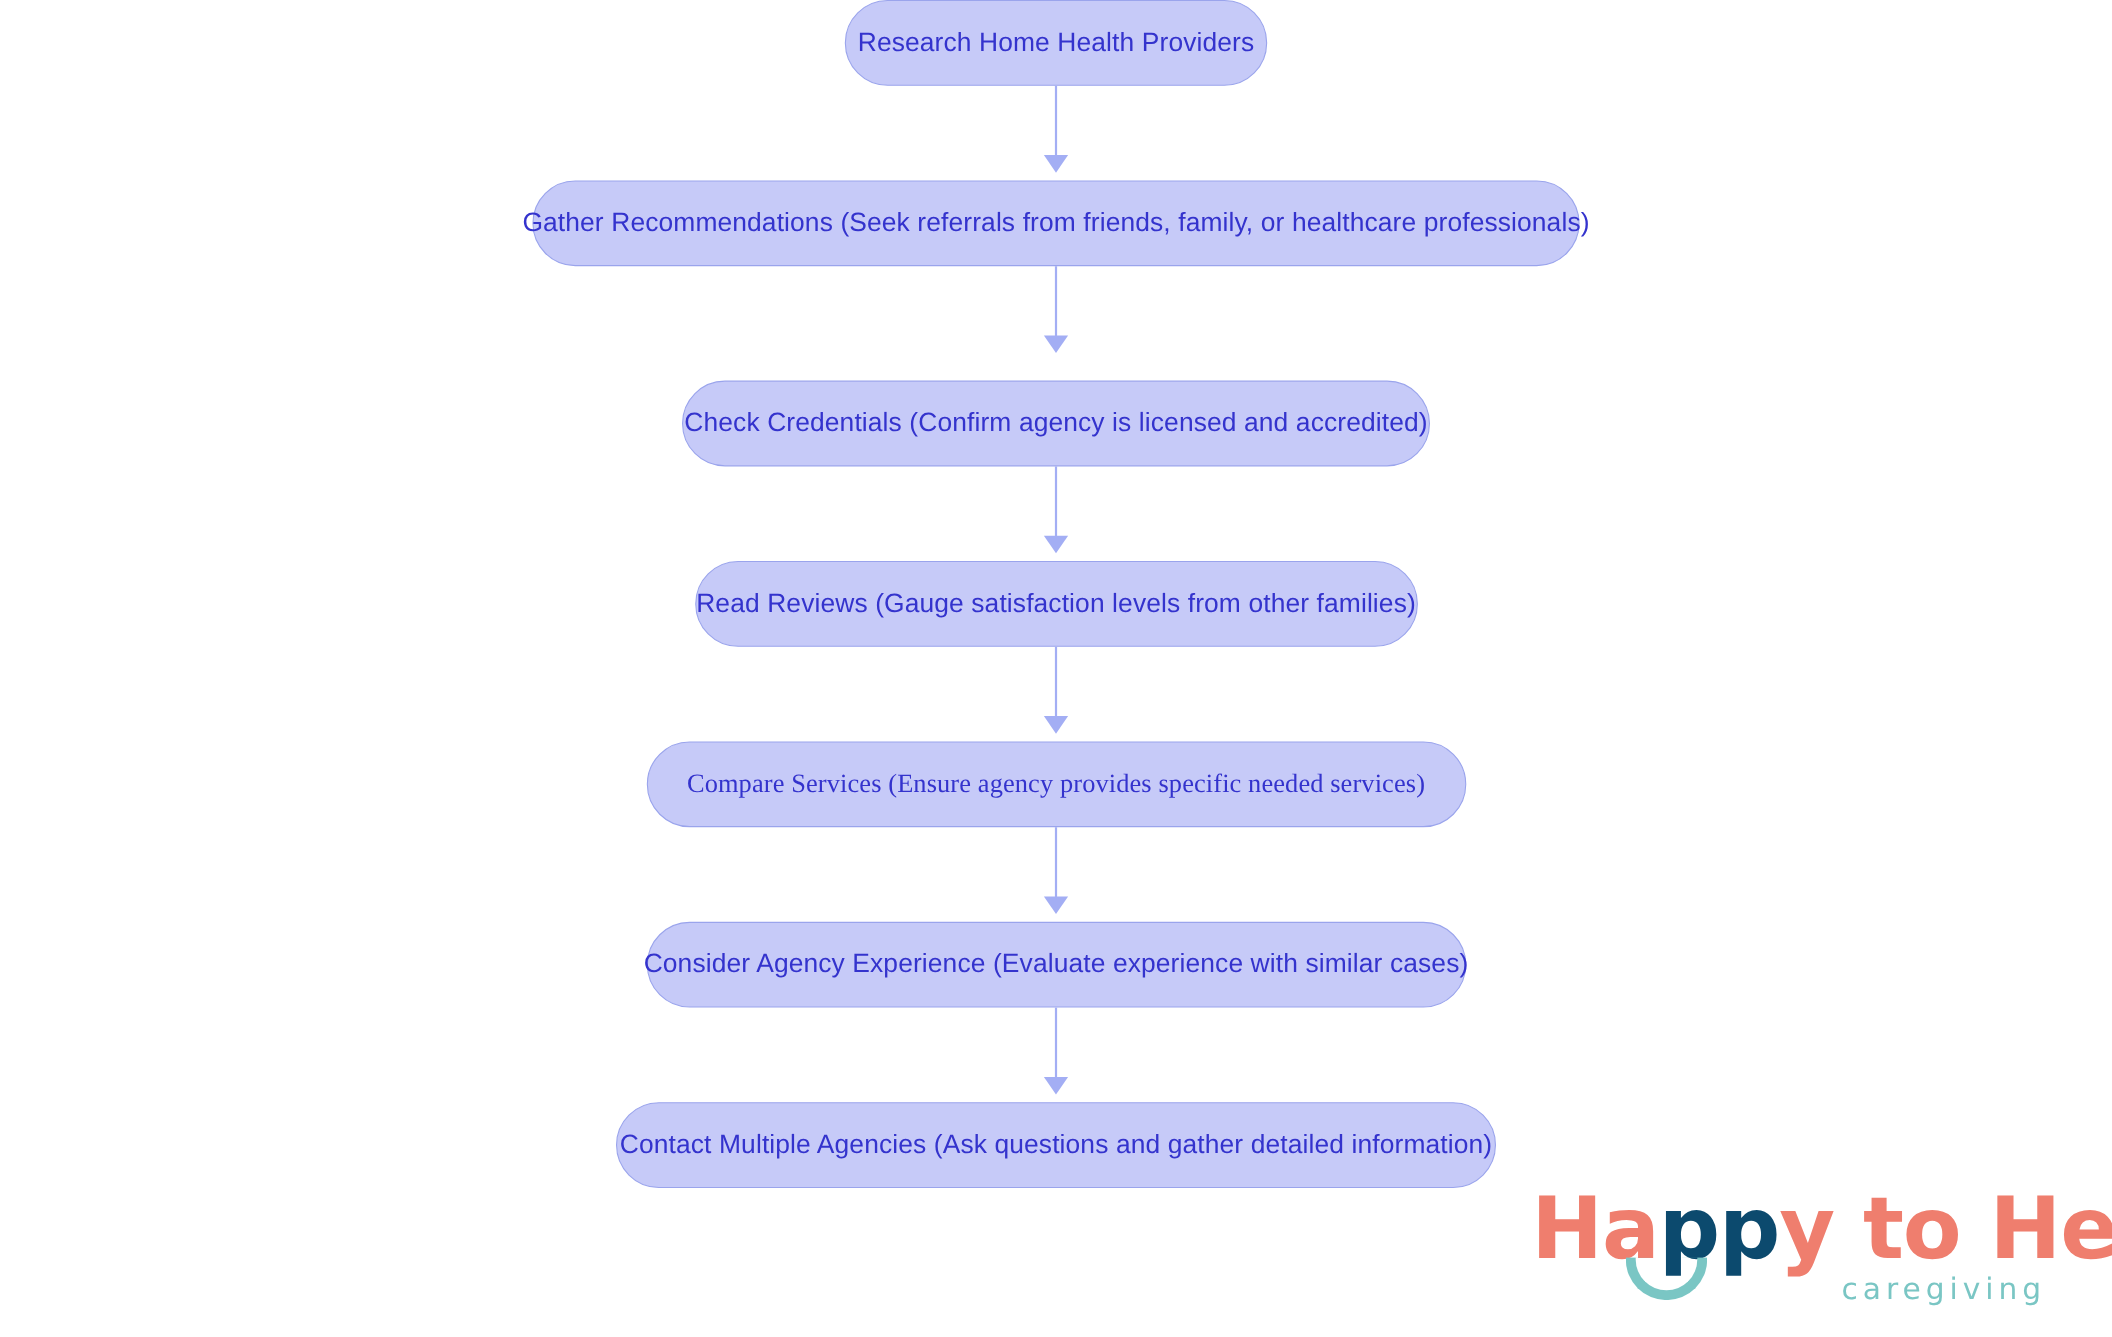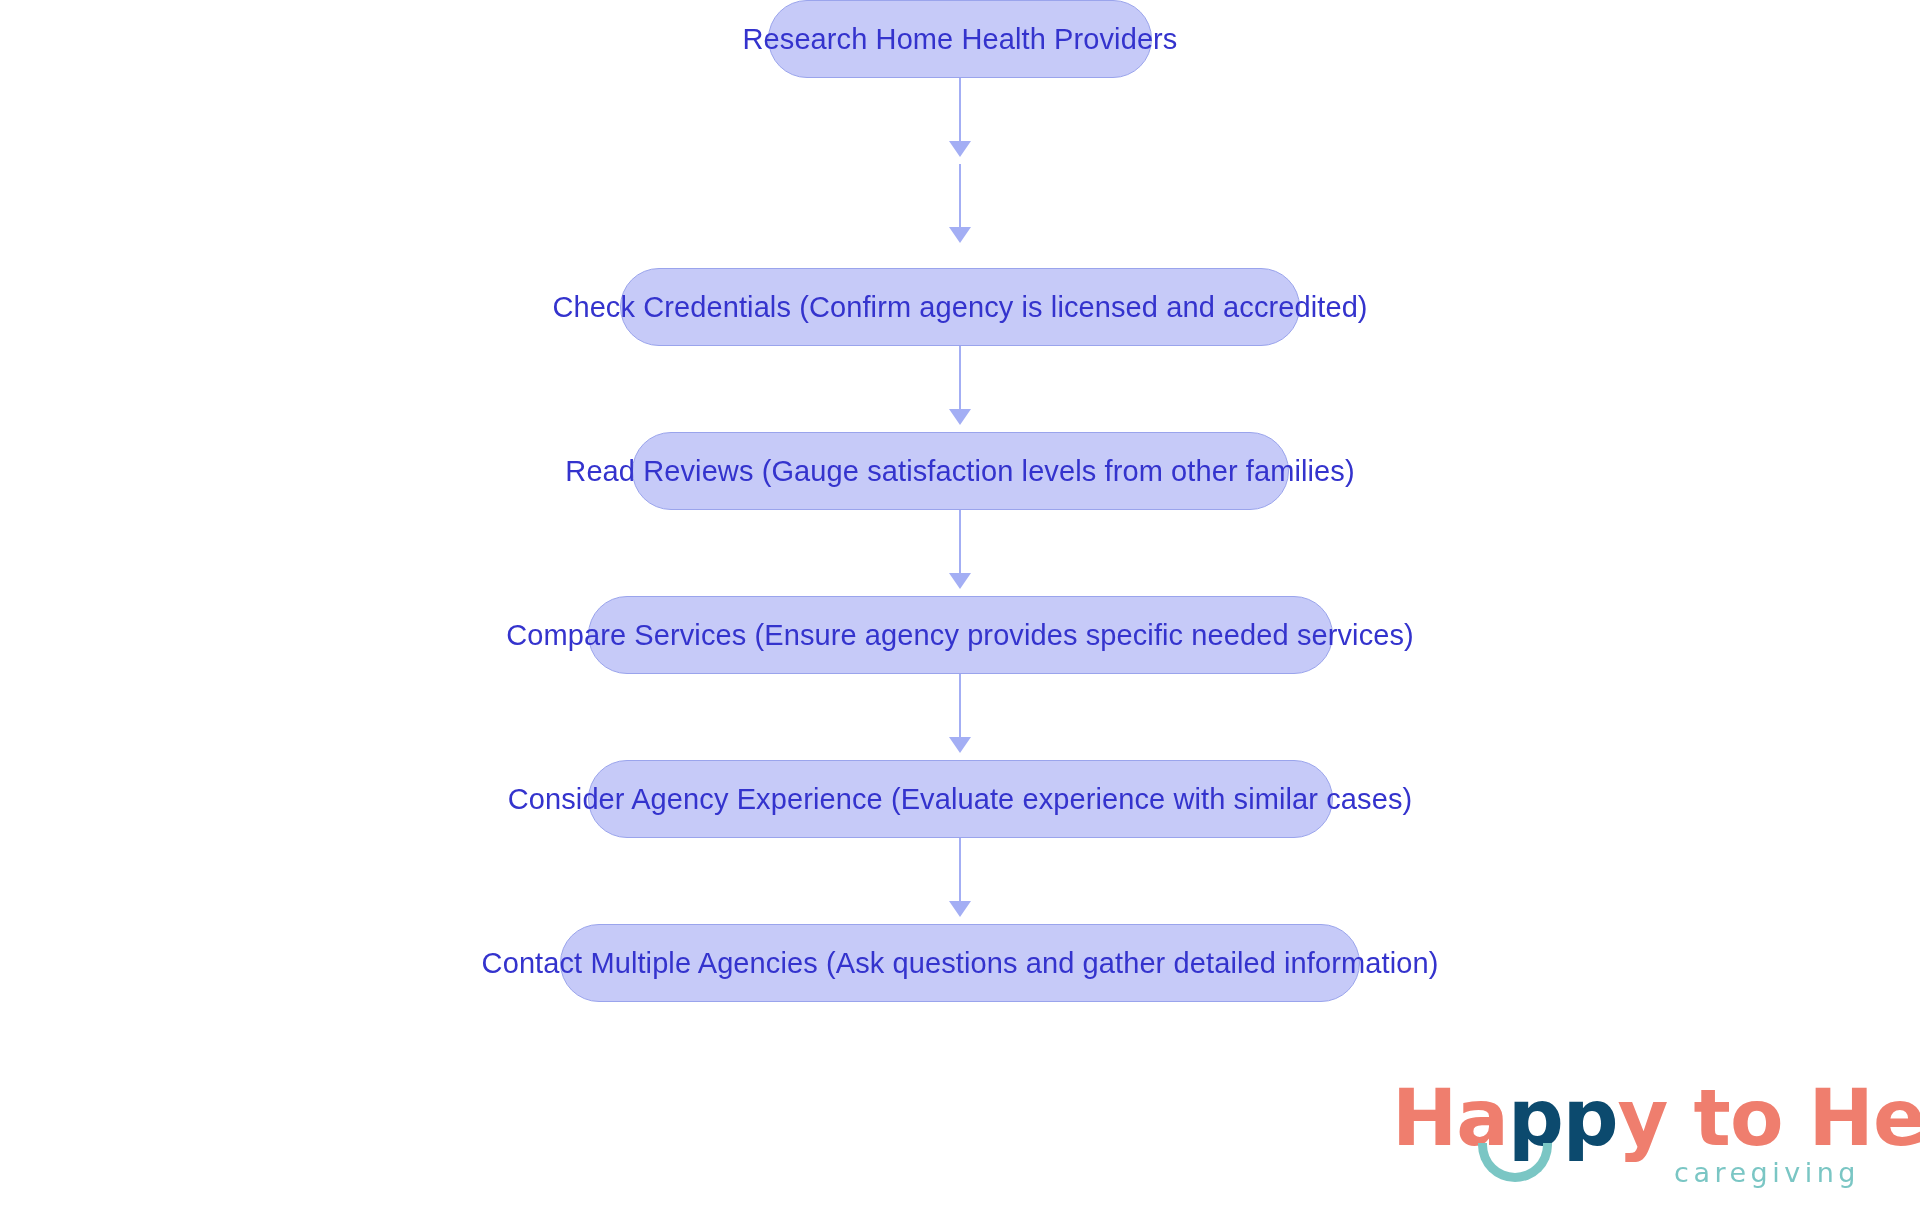--- a/index.html
+++ b/index.html
@@ -37,41 +37,41 @@
   .node {
     box-sizing: border-box;
     background: #c6caf8;
     border: 1.6px solid #9aa4ec;
     border-radius: 999px;
     color: #3433cd;
     display: flex;
     align-items: center;
     justify-content: center;
     text-align: center;
-    font-size: 29px;
+    font-size: 24px;
     font-weight: 400;
     letter-spacing: 0.1px;
     line-height: 1.2;
     padding: 0 26px;
     white-space: nowrap;
     height: 78px;
   }
 
   .node-row {
     display: flex;
     justify-content: center;
     width: 100%;
   }
 
   
   .node.n0 { width: 384px; }
   .node.n1 { width: 952px; }
   .node.n2 { width: 680px; margin-top: 18px; }
   .node.n3 { width: 657px; }
-  .node.n4 { width: 745px; }
+  .node.n4 { width: 745px; font-family: Liberation Serif, serif; }
   .node.n5 { width: 745px; text-align: right; }
   .node.n6 { width: 800px; }
 
   
   .connector {
     width: 100%;
     height: 86px;
     display: flex;
     justify-content: center;
     align-items: flex-start;
@@ -144,20 +144,23 @@
   <div class="flow-column">
 
     <div class="node-row">
       <div class="node n0">Research Home Health Providers</div>
     </div>
     <div class="connector">
       <div class="stem"></div>
       <div class="arrowhead"></div>
     </div>
 
+    <div class="node-row">
+      <div class="node n1">Gather Recommendations (Seek referrals from friends, family, or healthcare professionals)</div>
+    </div>
     <div class="connector">
       <div class="stem"></div>
       <div class="arrowhead"></div>
     </div>
 
     <div class="node-row">
       <div class="node n2">Check Credentials (Confirm agency is licensed and accredited)</div>
     </div>
     <div class="connector">
       <div class="stem"></div>

